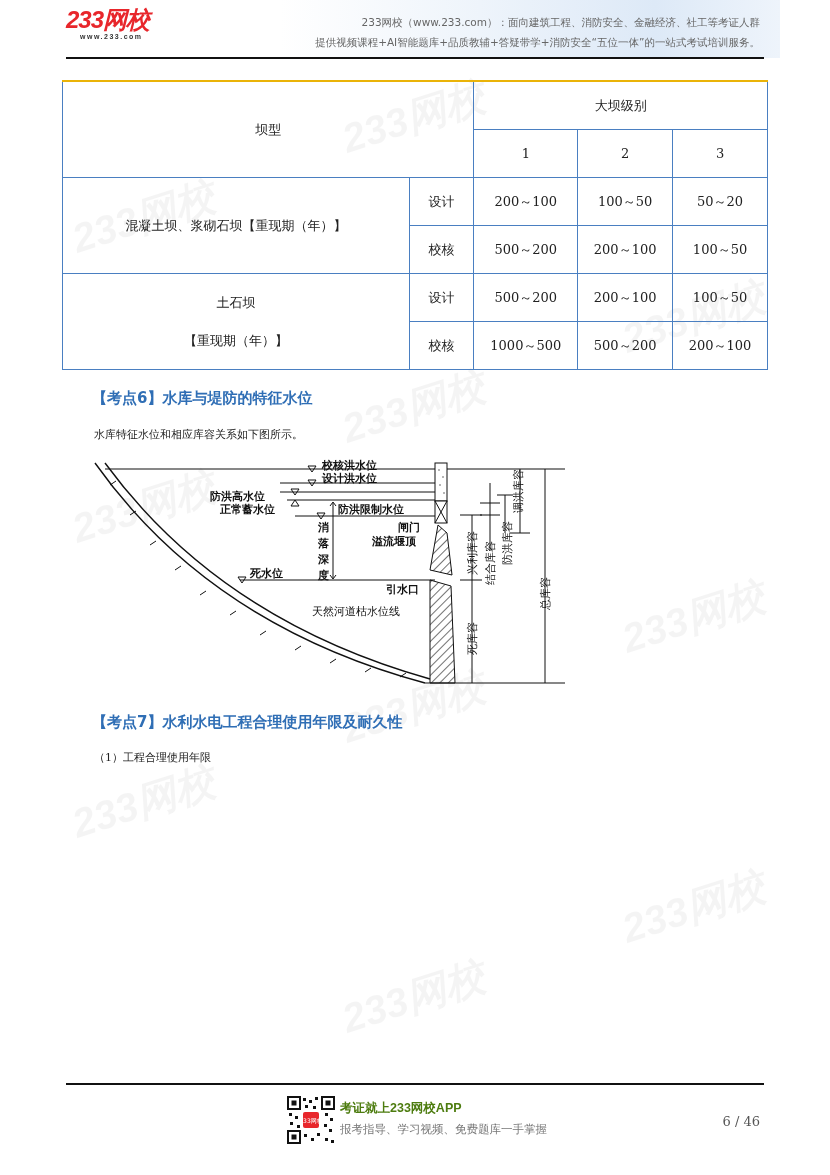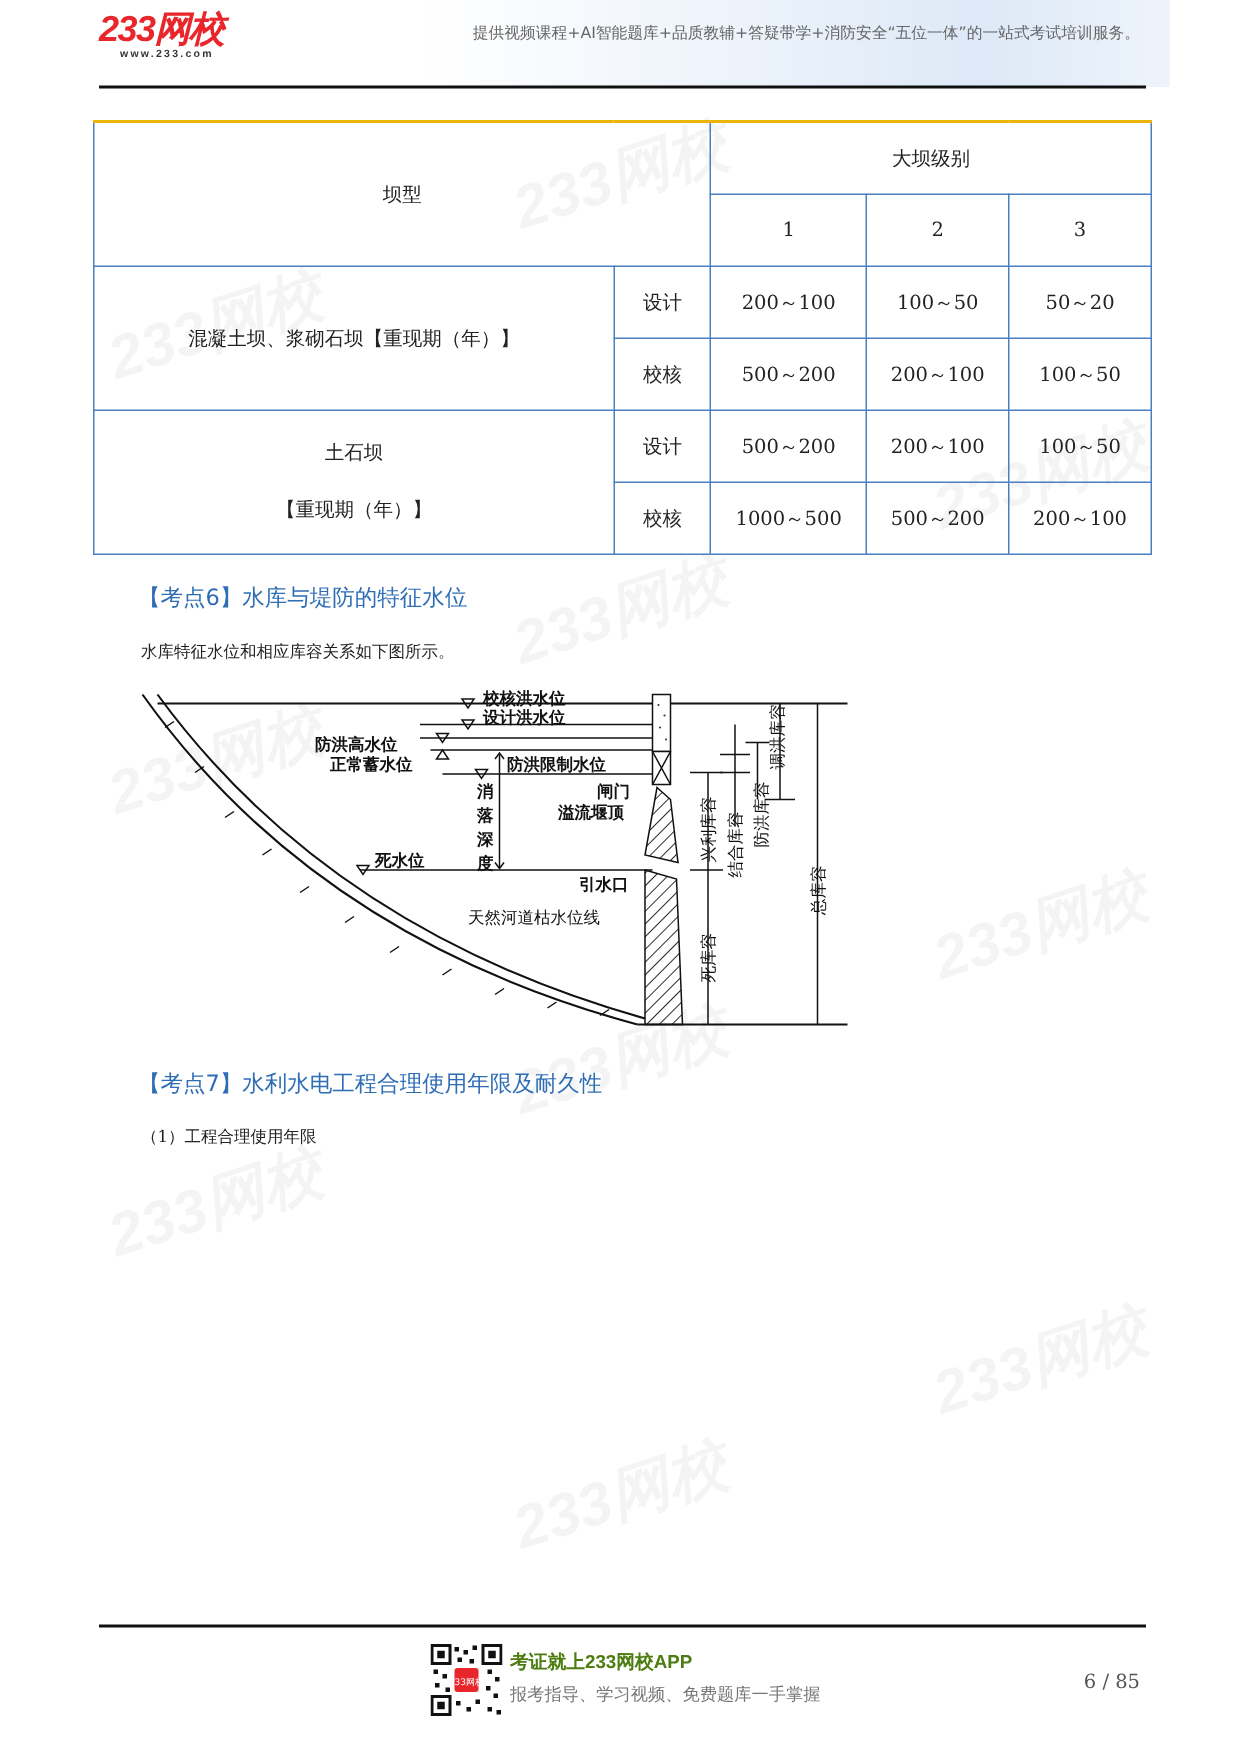--- a/index.html
+++ b/index.html
@@ -17,21 +17,21 @@
     .rule-top { position: absolute; left: 66px; top: 57px; width: 698px; height: 2px; background: #111; }
 
     table.dam { position: absolute; left: 62px; top: 80px; width: 706px; border-collapse: collapse;
            font-size: 13px; }
     table.dam td { border: 1px solid #4a7fc1; text-align: center; vertical-align: middle;
            height: 47px; padding: 0; }
     table.dam tr:first-child td { border-top: 2px solid #eab308; }
     .cell-multi { line-height: 38px; }
 
     .h-kaodian { position: absolute; left: 92px; font-family: "DejaVu Sans", sans-serif;
-           font-weight: normal; font-size: 15px; color: #2f6eb5; }
+           font-weight: bold; font-size: 15px; color: #2f6eb5; }
     .para { position: absolute; left: 94px; font-size: 11px; color: #222; }
 
     .diagram { position: absolute; left: 90px; top: 455px; }
 
     .rule-bottom { position: absolute; left: 66px; top: 1083px; width: 698px; height: 2px; background: #111; }
     .qr { position: absolute; left: 287px; top: 1096px; width: 48px; height: 48px; }
     .app-title { position: absolute; left: 340px; top: 1100px; font-family: Liberation Sans, sans-serif;
            font-weight: bold; font-size: 12.5px; color: #4d7c0f; }
     .app-sub { position: absolute; left: 340px; top: 1122px; font-family: "DejaVu Sans", sans-serif;
            font-size: 11.5px; color: #777; text-align: center; }
@@ -43,20 +43,21 @@
   </style>
 </head>
 <body>
 
 <div class="header-bg"></div>
 <div class="logo">
   <div class="logo-main">233网校</div>
   <div class="logo-sub">www.233.com</div>
 </div>
 <div class="header-text">
+  <div>233网校（www.233.com）：面向建筑工程、消防安全、金融经济、社工等考证人群</div>
   <div>提供视频课程+AI智能题库+品质教辅+答疑带学+消防安全“五位一体”的一站式考试培训服务。</div>
 </div>
 <div class="rule-top"></div>
 
 <div class="wm" style="left:340px;top:90px;">233网校</div>
 <div class="wm" style="left:70px;top:190px;">233网校</div>
 <div class="wm" style="left:620px;top:290px;">233网校</div>
 <div class="wm" style="left:340px;top:380px;">233网校</div>
 <div class="wm" style="left:70px;top:480px;">233网校</div>
 <div class="wm" style="left:620px;top:590px;">233网校</div>
@@ -220,13 +221,13 @@
       <rect x="24" y="42" width="3" height="3"></rect>
     <rect x="30" y="37" width="3" height="3"></rect>
       <rect x="38" y="42" width="3" height="3"></rect>
       <rect x="44" y="44" width="3" height="3"></rect>
   </g>
   <rect x="16" y="16" width="16" height="16" rx="2" fill="#e8262b"></rect>
   <text x="24" y="27" font-size="6" font-family="DejaVu Sans, sans-serif" fill="#fff" text-anchor="middle">233网校</text>
 </svg>
 <div class="app-title">考证就上233网校APP</div>
 <div class="app-sub">报考指导、学习视频、免费题库一手掌握</div>
-<div class="page-num">6 / 85</div>
+<div class="page-num">6 / 46</div>
 
 </body></html>

